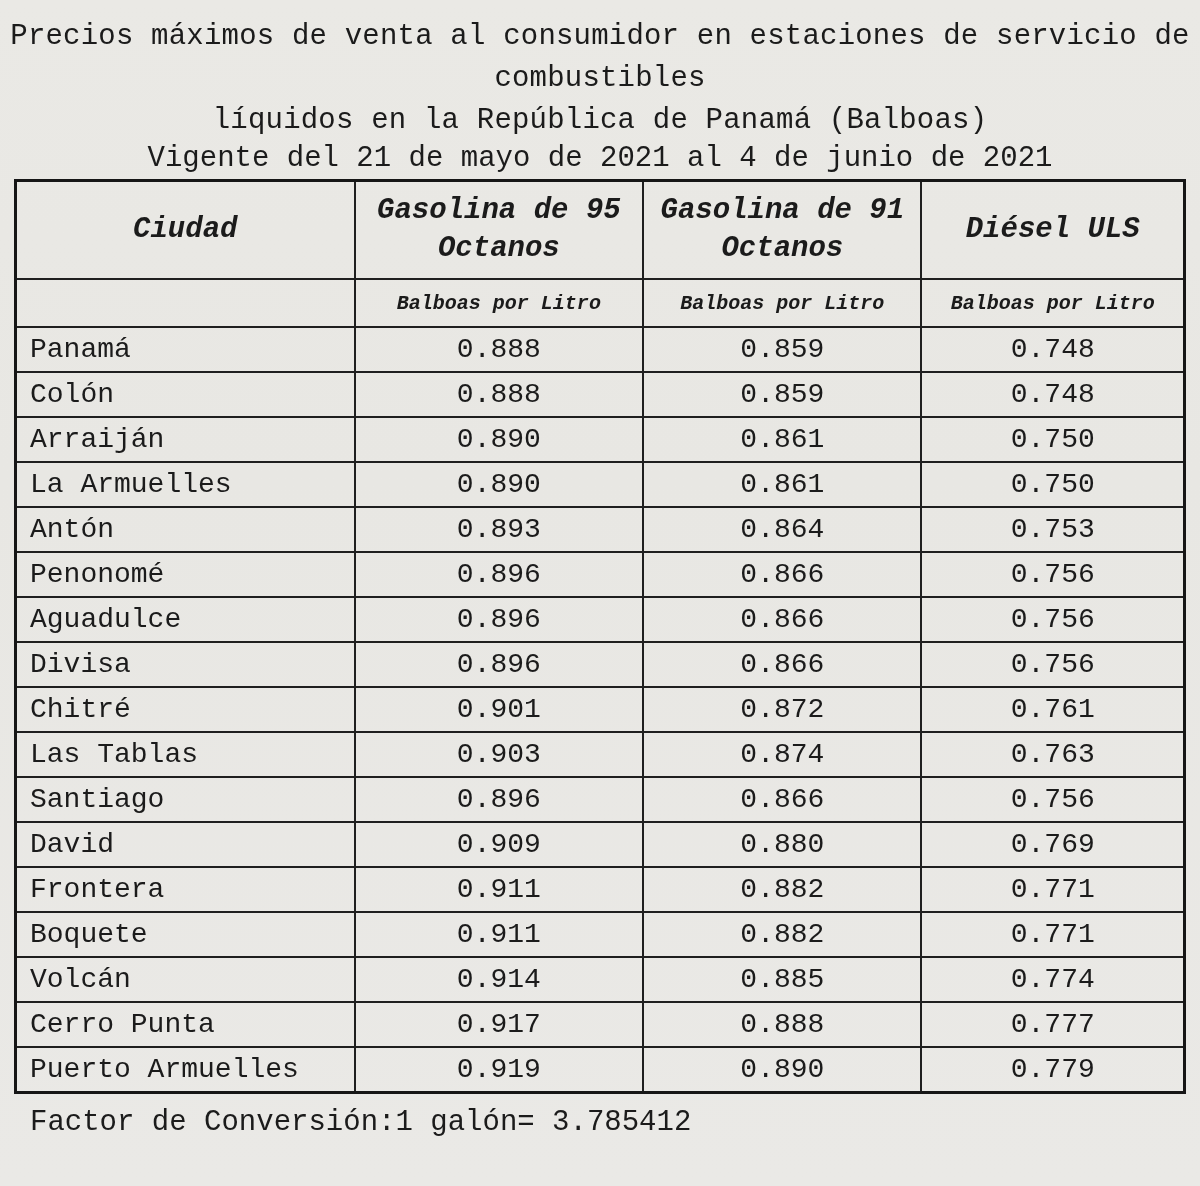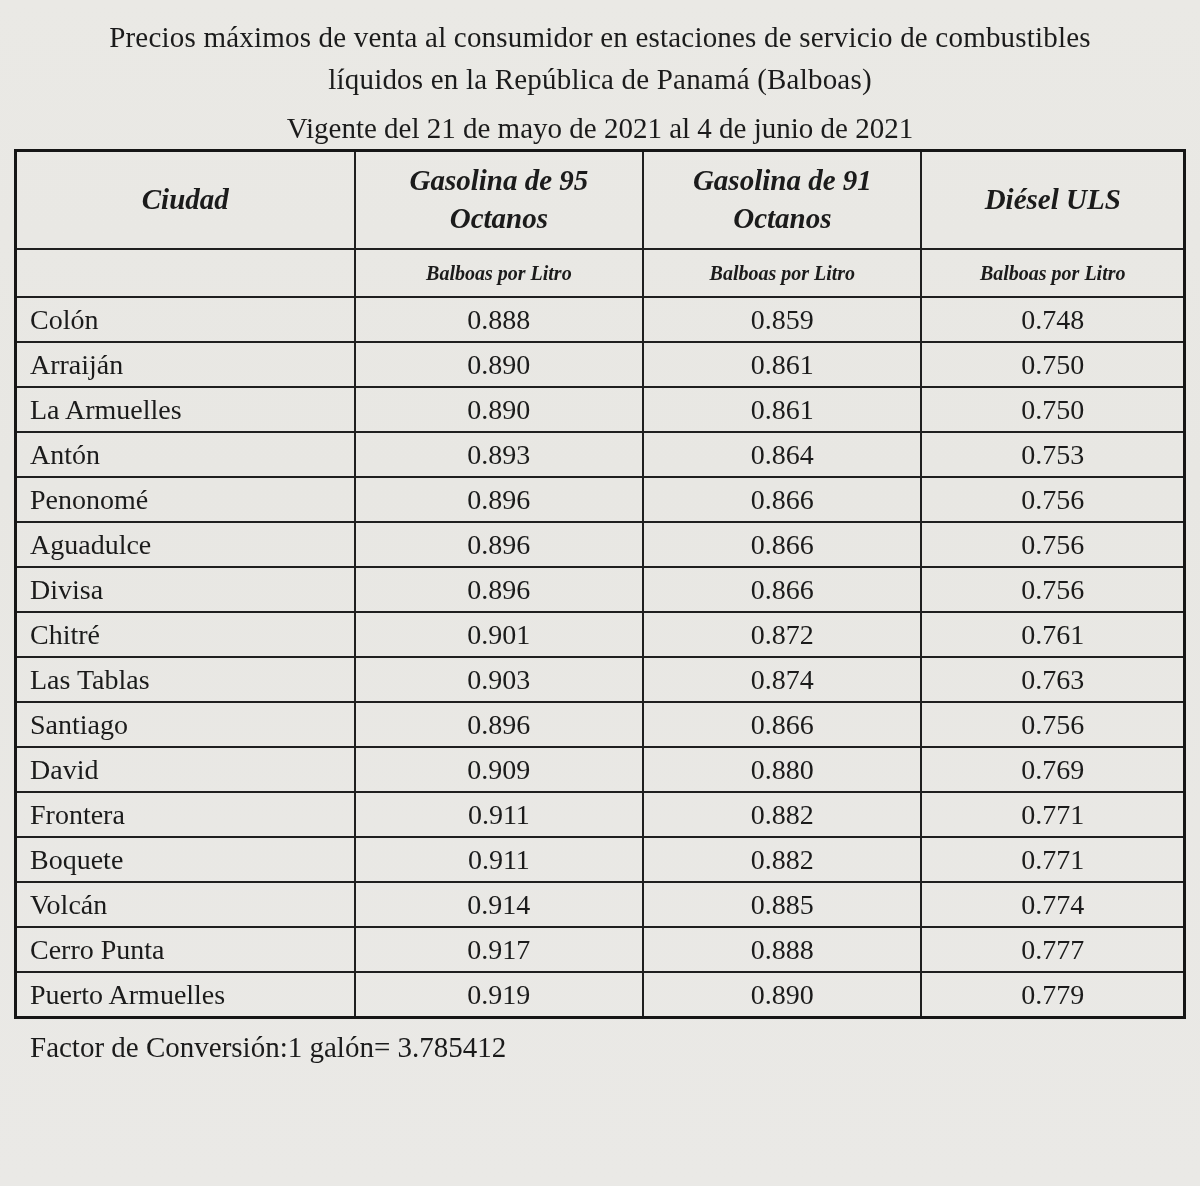--- a/index.html
+++ b/index.html
@@ -12,32 +12,33 @@
     background: #e9e8e4;
     font-family: "Liberation Serif", "DejaVu Serif", serif;
     color: #1b1b1b;
     overflow: hidden;
   }
   .page {
     width: 1200px;
     height: 1186px;
     position: relative;
     background: linear-gradient(180deg, #eae9e5 0%, #e8e7e3 40%, #eae9e6 100%);
+    font-family: Liberation Mono, monospace;
   }
   .title {
     padding-top: 16px;
     text-align: center;
     font-size: 29px;
     line-height: 1.45;
     letter-spacing: 0.2px;
   }
   .subtitle {
     text-align: center;
     font-size: 29px;
-    margin-top: 12px;
+    margin-top: 0;
     margin-bottom: 4px;
   }
   table.price-table {
     border-collapse: collapse;
     width: 1172px;
     margin: 0 14px;
     table-layout: fixed;
     background: transparent;
   }
   table.price-table th,
@@ -115,20 +116,26 @@
       </tr>
       <tr class="unit-row">
         <th></th>
         <th>Balboas por Litro</th>
         <th>Balboas por Litro</th>
         <th>Balboas por Litro</th>
       </tr>
     </thead>
     <tbody>
       <tr>
+        <td class="city">Panamá</td>
+        <td class="num">0.888</td>
+        <td class="num">0.859</td>
+        <td class="num">0.748</td>
+      </tr>
+      <tr>
         <td class="city">Colón</td>
         <td class="num">0.888</td>
         <td class="num">0.859</td>
         <td class="num">0.748</td>
       </tr>
       <tr>
         <td class="city">Arraiján</td>
         <td class="num">0.890</td>
         <td class="num">0.861</td>
         <td class="num">0.750</td>

